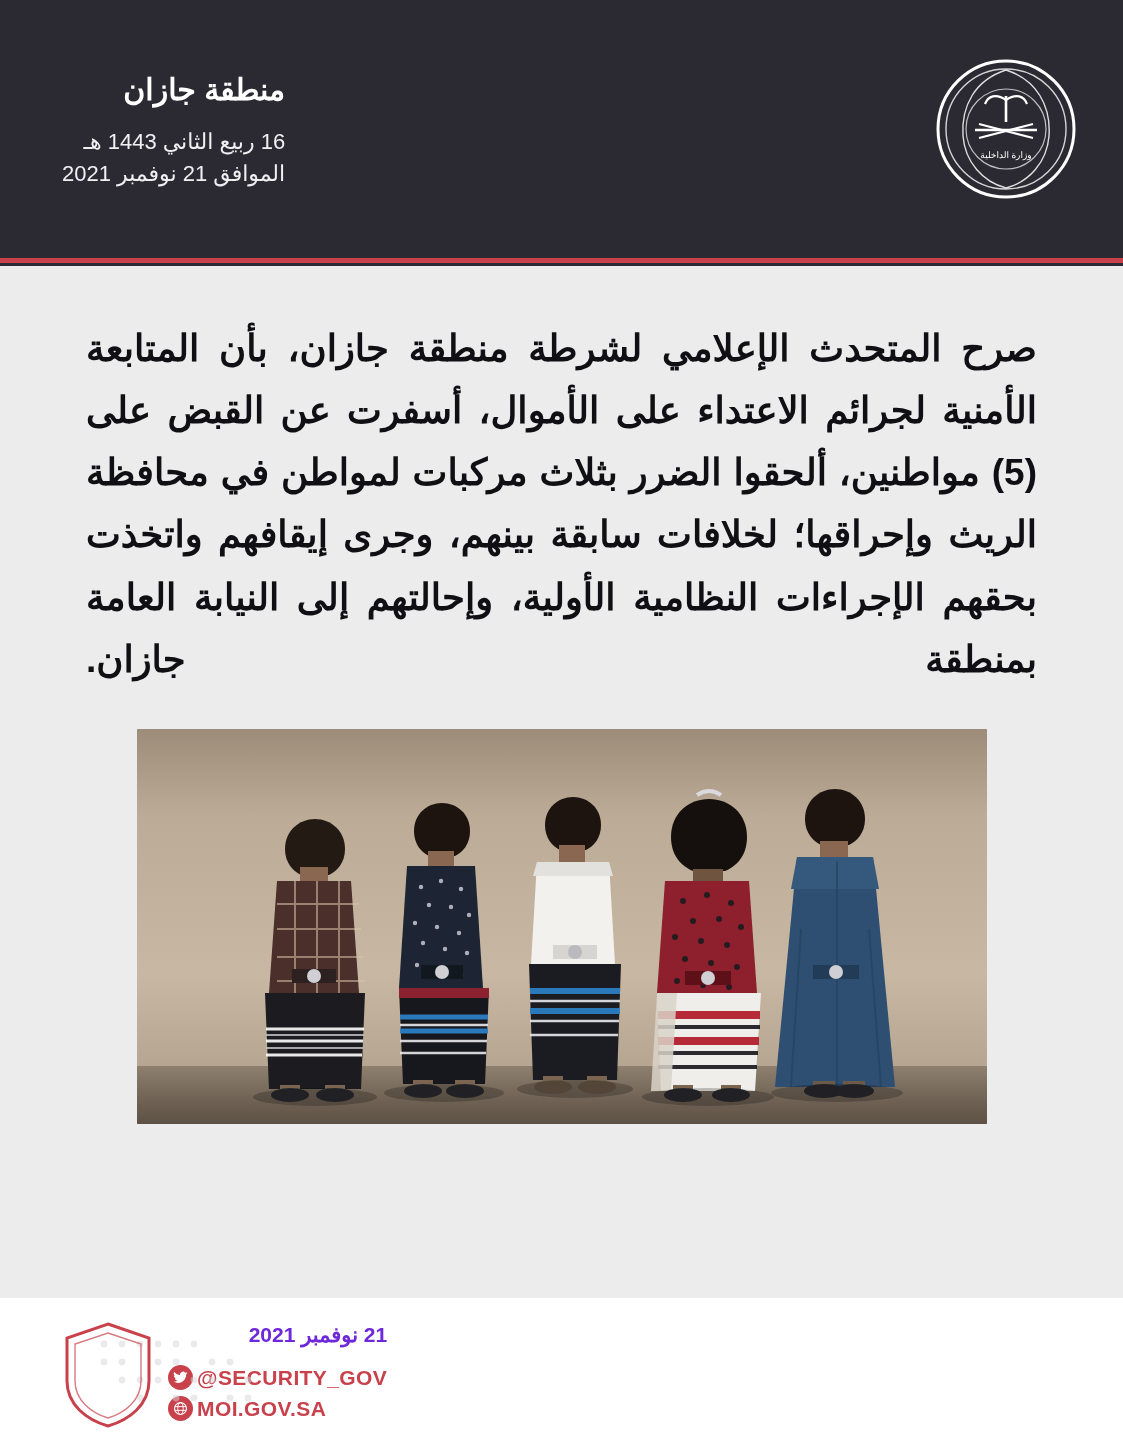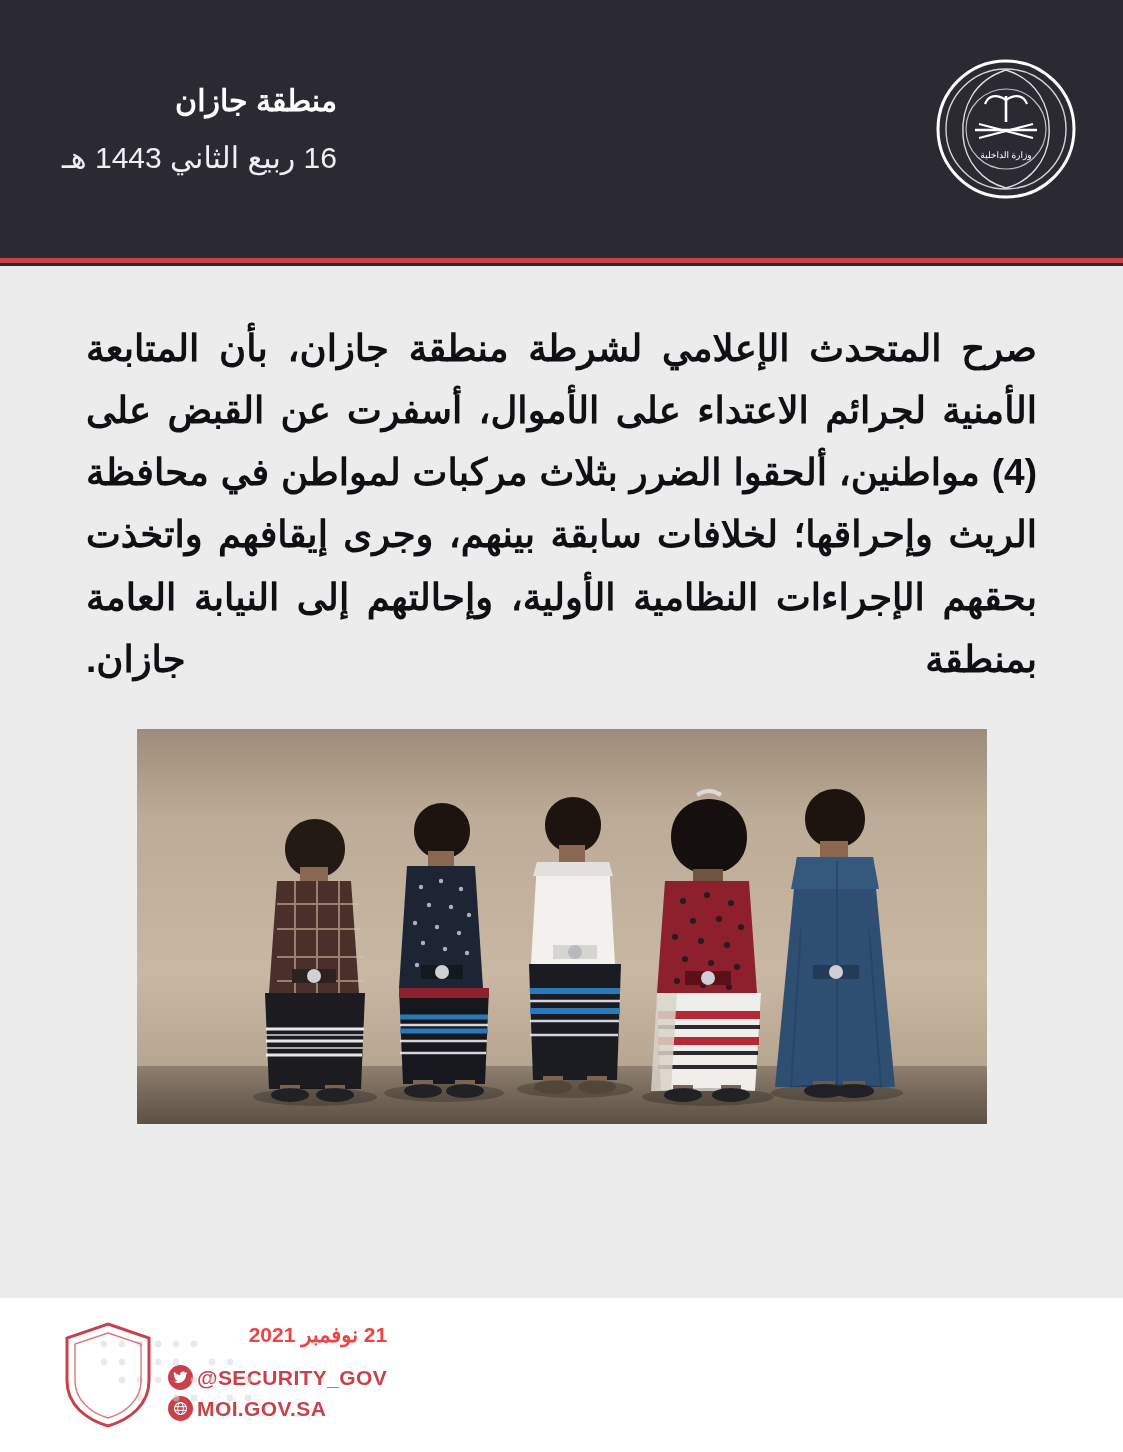--- a/index.html
+++ b/index.html
@@ -48,21 +48,21 @@
     color: #ffffff;
     line-height: 1.45;
   }
   .header-title {
     font-size: 30px;
     font-weight: bold;
     letter-spacing: 0.5px;
     margin-bottom: 14px;
   }
   .header-date {
-    font-size: 30px;
+    font-size: 22px;
     font-weight: normal;
     color: #f0f0f2;
   }
   .header-rule {
     width: 100%;
     height: 5px;
     background: #c8414b;
   }
   .header-rule-dark {
     width: 100%;
@@ -131,21 +131,21 @@
     direction: rtl;
   }
   .footer-shield {
     width: 92px;
     height: 108px;
     position: relative;
     flex: none;
   }
   .footer-lines { text-align: right; }
   .footer-date {
-    color: #ef4444;
+    color: #6d28d9;
     font-size: 21px;
     font-weight: bold;
     margin-bottom: 18px;
   }
   .footer-row {
     display: flex;
     align-items: center;
     gap: 4px;
     direction: ltr;
     justify-content: flex-start;
@@ -201,28 +201,29 @@
         <path d="M44 66 L98 80 M44 80 L98 66" stroke="#ffffff" stroke-width="2"></path>
 
         <text x="71" y="100" font-size="9" fill="#ffffff" text-anchor="middle" font-family="'Liberation Sans',sans-serif">وزارة الداخلية</text>
       </svg>
     </div>
   </div>
 
   <div class="header-text">
     <div class="header-title">منطقة جازان</div>
     <div class="header-date">16 ربيع الثاني 1443 هـ</div>
+    <div class="header-date">الموافق 21 نوفمبر 2021</div>
   </div>
 </div>
 <div class="header-rule"></div>
 <div class="header-rule-dark"></div>
 
 <div class="content">
 
-  <p class="statement">صرح المتحدث الإعلامي لشرطة منطقة جازان، بأن المتابعة الأمنية لجرائم الاعتداء على الأموال، أسفرت عن القبض على (4) مواطنين، ألحقوا الضرر بثلاث مركبات لمواطن في محافظة الريث وإحراقها؛ لخلافات سابقة بينهم، وجرى إيقافهم واتخذت بحقهم الإجراءات النظامية الأولية، وإحالتهم إلى النيابة العامة بمنطقة جازان.</p>
+  <p class="statement">صرح المتحدث الإعلامي لشرطة منطقة جازان، بأن المتابعة الأمنية لجرائم الاعتداء على الأموال، أسفرت عن القبض على (5) مواطنين، ألحقوا الضرر بثلاث مركبات لمواطن في محافظة الريث وإحراقها؛ لخلافات سابقة بينهم، وجرى إيقافهم واتخذت بحقهم الإجراءات النظامية الأولية، وإحالتهم إلى النيابة العامة بمنطقة جازان.</p>
 
   <div class="photo-wrap">
     <div class="photo" title="">
       <div class="wall-grad"></div>
       <div class="floor"></div>
 
       <svg viewBox="0 0 850 395" width="850" height="395" style="position:absolute;inset:0;">
 
         <g>
           <path d="M148 120 c0 -18 14 -30 30 -30 c16 0 30 12 30 30 c0 14 -8 22 -16 26 l-28 0 c-8 -4 -16 -12 -16 -26z" fill="#241a14"></path>

